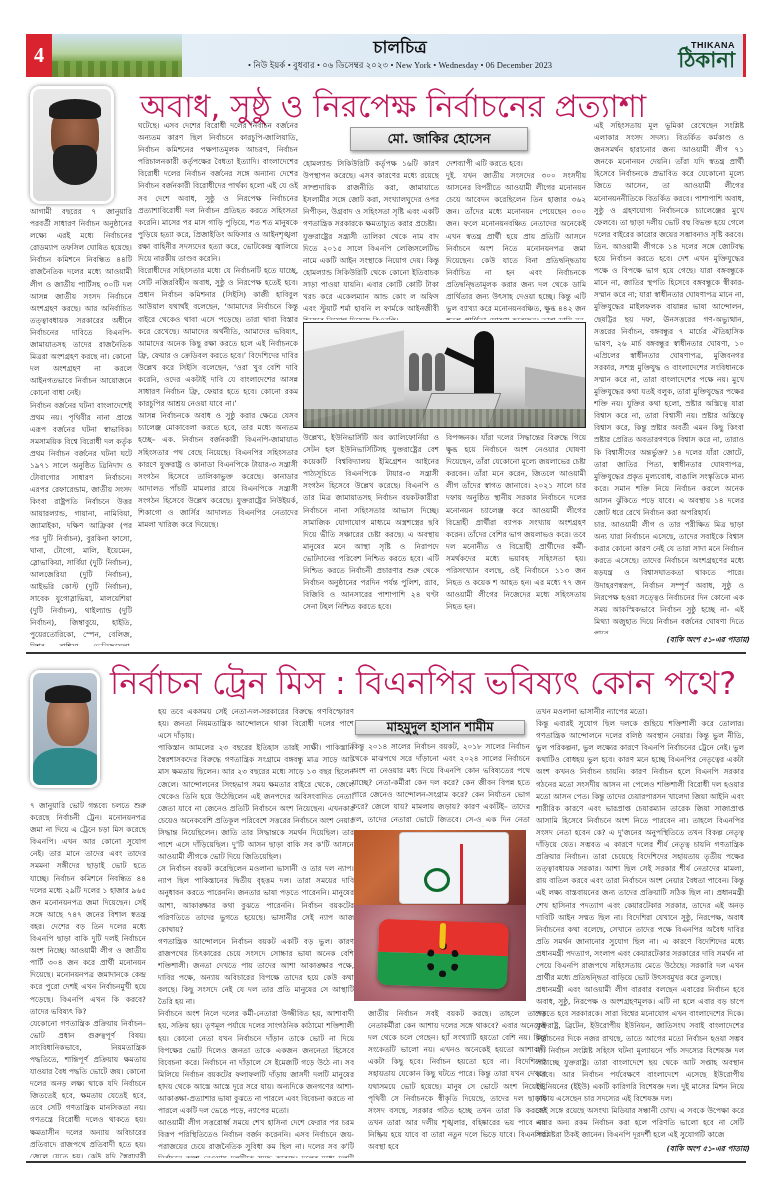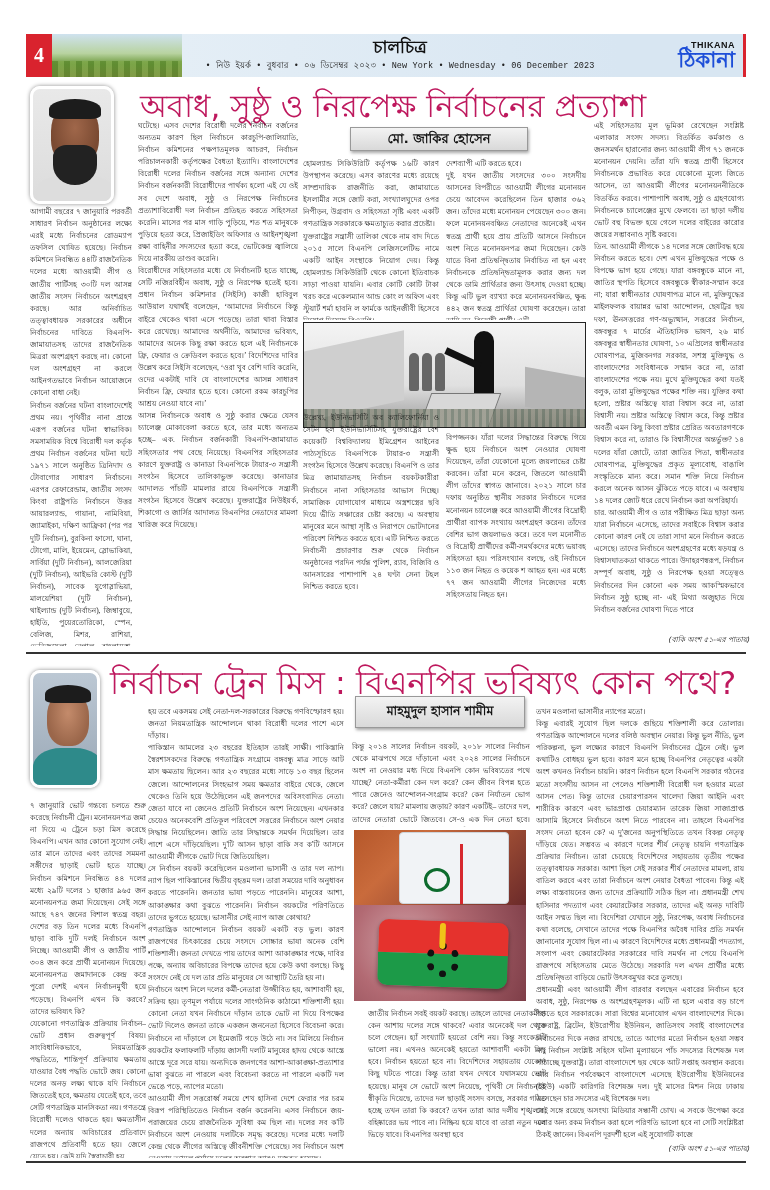--- a/index.html
+++ b/index.html
@@ -6,30 +6,30 @@
   html, body { width: 770px; height: 1190px; background: #ffffff; overflow: hidden; }
   body { font-family: "DejaVu Sans", sans-serif; color: #111; position: relative; }
 
   
   .masthead { position: absolute; left: 26px; top: 34px; width: 720px; height: 43px; border-bottom: 2px solid #1a3a5a; display: flex; }
   .page-num { width: 26px; height: 43px; background: #d9232e; color: #fff; font-family: "Liberation Serif", serif; font-weight: bold; font-size: 20px; display: flex; align-items: center; justify-content: center; }
   .banner-art { width: 130px; height: 43px; background: linear-gradient(180deg,#cfe2ef 0%,#b8d3a0 45%,#6e9a3e 70%,#8b6a3c 100%); position: relative; overflow: hidden; }
   .banner-art::after { content:""; position:absolute; left:0; right:0; bottom:0; height:16px; background: repeating-linear-gradient(90deg,#5c8a2e 0 6px,#7fa84a 6px 12px); opacity:.8; }
   .banner-mid { flex: 1; height: 43px; background: linear-gradient(90deg,#e4eef6,#d8e6f2); position: relative; display:flex; flex-direction:column; align-items:center; justify-content:center; }
   .section-title { font-size: 17px; font-weight: bold; color: #111; line-height: 1.1; }
-  .dateline { font-family: Liberation Mono, monospace; font-size: 8.5px; color: #222; margin-top: 2px; letter-spacing: .1px; }
+  .dateline { font-family: Liberation Serif, serif; font-size: 8.5px; color: #222; margin-top: 2px; letter-spacing: .1px; }
   .brand { width: 128px; height: 43px; background: #d8e6f2; position: relative; display:flex; flex-direction:column; align-items:flex-end; justify-content:center; padding-right: 8px; border-right: 3px solid #d9232e; }
   .brand-en { font-family: "Liberation Sans", sans-serif; font-size: 9px; font-weight: bold; color: #111; letter-spacing: .5px; margin-left: 28px; }
-  .brand-bn { font-size: 21px; font-weight: bold; color: #1d4ed8; line-height: 1; }
+  .brand-bn { font-size: 21px; font-weight: bold; color: #14532d; line-height: 1; }
   .headline { font-weight: normal; color: #be185d; text-align: left; }
   .col { position: absolute; font-size: 7.4px; line-height: 12.1px; text-align: justify; color: #1a1a1a; overflow: hidden; }
-  .col p { margin-bottom: 0; text-indent: 0; font-family: Liberation Serif, serif; }
+  .col p { margin-bottom: 0; text-indent: 0; }
   .author-box { position: absolute; background: linear-gradient(180deg,#f3f3f3,#d9d9d9); border: 1px solid #999; box-shadow: 1px 2px 3px rgba(0,0,0,.35); display:flex; align-items:center; justify-content:center; font-weight: bold; color:#111; }
   .photo { position: absolute; border: 3px solid #fff; box-shadow: 0 0 4px rgba(0,0,0,.45); border-radius: 10px; overflow: hidden; }
-  .cont { font-style: italic; font-weight: normal; white-space: nowrap; }
+  .cont { font-style: italic; font-weight: bold; white-space: nowrap; }
   .rule { position: absolute; left: 26px; width: 720px; height: 2px; background: #333; }
 
   
   #a1-photo { left: 30px; top: 86px; width: 84px; height: 118px; background: linear-gradient(180deg,#e9e9e9 0%,#dcdcdc 100%); }
   .face1 { position:absolute; left:18px; top:14px; width:48px; height:62px; background: radial-gradient(ellipse at 50% 40%, #a0674a 0%, #7a4a32 70%); border-radius: 45% 45% 40% 40%; }
   .hair1 { position:absolute; left:16px; top:10px; width:52px; height:20px; background:#1c1c1c; border-radius: 50% 50% 20% 20%; }
   .beard1 { position:absolute; left:20px; top:56px; width:44px; height:40px; background:#222; border-radius: 30% 30% 50% 50%; }
   .shirt1 { position:absolute; left:4px; top:86px; width:76px; height:34px; background:#ddd; border-radius: 40% 40% 0 0; }
 
   #a1-head { top: 86px; left: 140px; width: 600px; font-size: 31px; line-height: 40px; }
@@ -43,21 +43,21 @@
   .crowd { position:absolute; top:30px; width:10px; height:38px; background:#666; border-radius: 5px 5px 2px 2px; }
   .ground { position:absolute; left:0; right:0; bottom:0; height:18px; background: repeating-linear-gradient(90deg,#5f6b5a 0 3px,#8a8a7a 3px 7px); opacity:.7; }
 
   
   #a2-photo { left: 30px; top: 670px; width: 70px; height: 118px; background: linear-gradient(180deg,#bcc8d4 0%,#9aa8b6 100%); }
   .face2 { position:absolute; left:14px; top:18px; width:42px; height:55px; background: radial-gradient(ellipse at 50% 40%, #c48b6b 0%, #9a664a 70%); border-radius: 45% 45% 40% 40%; }
   .hair2 { position:absolute; left:12px; top:12px; width:46px; height:18px; background:#1c1c1c; border-radius: 50% 50% 20% 20%; }
   .shirt2 { position:absolute; left:0; top:75px; width:70px; height:48px; background:#2e8a8a; border-radius: 40% 40% 0 0; }
 
   #a2-head { top: 662px; left: 110px; width: 640px; font-size: 32px; line-height: 42px; }
-  #a2-author { left: 355px; top: 696px; width: 170px; height: 32px; font-size: 12.5px; }
+  #a2-author { left: 355px; top: 720px; width: 170px; height: 15px; font-size: 12.5px; }
   #a2-photo-box { position: absolute; left: 354px; top: 830px; width: 172px; height: 75px; background: linear-gradient(135deg,#b5572a 0%,#c96b3c 30%,#6b2a2a 100%); overflow: hidden; }
   .box-white { position:absolute; left:45px; top:2px; width:110px; height:72px; background:#f1f3f6; border:1px solid #cfd4da; border-radius: 4px; }
   .box-seal { position:absolute; left:70px; top:38px; width:26px; height:24px; border-radius:50%; border:3px solid #0d6b2d; }
   .box-tag { position:absolute; left:106px; top:14px; width:3px; height:60px; background:#d6282e; }
   #a2-flag-box { position: absolute; left: 354px; top: 905px; width: 172px; height: 96px; background: radial-gradient(circle at 30% 40%, #d0a2a8 0%, #b26a73 40%, #7e3e48 100%); overflow:hidden; }
   .flag { position:absolute; left:24px; top:16px; width:130px; height:66px; border-radius: 10px; overflow:hidden; transform: rotate(2deg); box-shadow: 0 2px 4px rgba(0,0,0,.4); }
   .flag-red { height: 50%; background:#e5322d; }
   .flag-green { height: 50%; background:#1c9a48; }
   .flag-gear { position:absolute; left:48px; top:22px; width:34px; height:34px; border-radius:50%; border:7px dotted #111; }
   .flag-wheat { position:absolute; left:61px; top:2px; width:6px; height:26px; background:#f0c419; border-radius: 3px; }
@@ -111,21 +111,21 @@
   <div class="shape-b"></div>
   <div class="crowd" style="left:105px;"></div>
   <div class="crowd" style="left:118px;"></div>
   <div class="crowd" style="left:131px;"></div>
   <div class="voter"></div>
   <div class="voter-arm"></div>
   <div class="ballotbox"></div>
   <div class="ground"></div>
 </div>
 
-<div class="col" style="left:303px; top:412px; width:136px; height:214px;">
+<div class="col" style="left:303px; top:432px; width:136px; height:214px;">
   <p>উল্লেখ্য, ইউনিভার্সিটি অব ক্যালিফোর্নিয়া ও সেটন হল ইউনিভার্সিটিসহ যুক্তরাষ্ট্রের বেশ কয়েকটি বিশ্ববিদ্যালয় ইমিগ্রেশন আইনের পাঠ্যসূচিতে বিএনপিকে টায়ার-৩ সন্ত্রাসী সংগঠন হিসেবে উল্লেখ করেছে। বিএনপি ও তার মিত্র জামায়াতসহ নির্বাচন বয়কটকারীরা নির্বাচনে নানা সহিংসতার আভাস দিচ্ছে। সামাজিক যোগাযোগ মাধ্যমে অস্ত্রশস্ত্রের ছবি দিয়ে ভীতি সঞ্চারের চেষ্টা করছে। এ অবস্থায় মানুষের মনে আস্থা সৃষ্টি ও নিরাপদে ভোটদানের পরিবেশ নিশ্চিত করতে হবে। এটি নিশ্চিত করতে নির্বাচনী প্রচারণার শুরু থেকে নির্বাচন অনুষ্ঠানের পরদিন পর্যন্ত পুলিশ, র‍্যাব, বিজিবি ও আনসারের পাশাপাশি ২৪ ঘণ্টা সেনা টহল নিশ্চিত করতে হবে।</p>
 </div>
 <div class="col" style="left:446px; top:432px; width:140px; height:214px;">
   <p>বিপজ্জনক। যাঁরা দলের সিদ্ধান্তের বিরুদ্ধে গিয়ে ক্ষুব্ধ হয়ে নির্বাচনে অংশ নেওয়ার ঘোষণা দিয়েছেন, তাঁরা যেকোনো মূল্যে জয়লাভের চেষ্টা করবেন। তাঁরা মনে করেন, জিতলে আওয়ামী লীগ তাঁদের স্বাগত জানাবে। ২০২১ সালে চার দফায় অনুষ্ঠিত স্থানীয় সরকার নির্বাচনে দলের মনোনয়ন চ্যালেঞ্জ করে আওয়ামী লীগের বিদ্রোহী প্রার্থীরা ব্যাপক সংখ্যায় অংশগ্রহণ করেন। তাঁদের বেশির ভাগ জয়লাভও করে। তবে দল মনোনীত ও বিদ্রোহী প্রার্থীদের কর্মী-সমর্থকদের মধ্যে ভয়াবহ সহিংসতা হয়। পরিসংখ্যান বলছে, ওই নির্বাচনে ১১৩ জন নিহত ও কয়েক শ আহত হন। এর মধ্যে ৭৭ জন আওয়ামী লীগের নিজেদের মধ্যে সহিংসতায় নিহত হন।</p>
 </div>
 <div class="col" style="left:594px; top:120px; width:150px; height:514px;">
   <p>এই সহিংসতায় মূল ভূমিকা রেখেছেন সংশ্লিষ্ট এলাকার সংসদ সদস্য। বিতর্কিত কর্মকাণ্ড ও জনসমর্থন হারানোর জন্য আওয়ামী লীগ ৭১ জনকে মনোনয়ন দেয়নি। তাঁরা যদি স্বতন্ত্র প্রার্থী হিসেবে নির্বাচনকে প্রভাবিত করে যেকোনো মূল্যে জিতে আসেন, তা আওয়ামী লীগের মনোনয়ননীতিকে বিতর্কিত করবে। পাশাপাশি অবাধ, সুষ্ঠু ও গ্রহণযোগ্য নির্বাচনকে চ্যালেঞ্জের মুখে ফেলবে। তা ছাড়া দলীয় ভোট বহু বিভক্ত হয়ে গেলে দলের বাইরের কারোর জয়ের সম্ভাবনাও সৃষ্টি করবে।</p>
   <p>তিন. আওয়ামী লীগকে ১৪ দলের সঙ্গে জোটবদ্ধ হয়ে নির্বাচন করতে হবে। দেশ এখন মুক্তিযুদ্ধের পক্ষে ও বিপক্ষে ভাগ হয়ে গেছে। যারা বঙ্গবন্ধুকে মানে না, জাতির স্থপতি হিসেবে বঙ্গবন্ধুকে স্বীকার-সম্মান করে না; যারা স্বাধীনতার ঘোষণাপত্র মানে না, মুক্তিযুদ্ধের মাইলফলক বায়ান্নর ভাষা আন্দোলন, ছেষট্টির ছয় দফা, ঊনসত্তরের গণ-অভ্যুত্থান, সত্তরের নির্বাচন, বঙ্গবন্ধুর ৭ মার্চের ঐতিহাসিক ভাষণ, ২৬ মার্চ বঙ্গবন্ধুর স্বাধীনতার ঘোষণা, ১০ এপ্রিলের স্বাধীনতার ঘোষণাপত্র, মুজিবনগর সরকার, সশস্ত্র মুক্তিযুদ্ধ ও বাংলাদেশের সংবিধানকে সম্মান করে না, তারা বাংলাদেশের পক্ষে নয়। মুখে মুক্তিযুদ্ধের কথা যতই বলুক, তারা মুক্তিযুদ্ধের পক্ষের শক্তি নয়। যুক্তির কথা হলো, স্রষ্টার অস্তিত্বে যারা বিশ্বাস করে না, তারা বিশ্বাসী নয়। স্রষ্টার অস্তিত্বে বিশ্বাস করে, কিন্তু স্রষ্টার অবর্তী এমন কিছু কিংবা স্রষ্টার প্রেরিত অবতারগণকে বিশ্বাস করে না, তারাও কি বিশ্বাসীদের অন্তর্ভুক্ত? ১৪ দলের যাঁরা জোটে, তারা জাতির পিতা, স্বাধীনতার ঘোষণাপত্র, মুক্তিযুদ্ধের প্রকৃত মূল্যবোধ, বাঙালি সংস্কৃতিকে মান্য করে। সমান শক্তি নিয়ে নির্বাচন করলে অনেক আসন ঝুঁকিতে পড়ে যাবে। এ অবস্থায় ১৪ দলের জোট ধরে রেখে নির্বাচন করা অপরিহার্য।</p>
   <p>চার. আওয়ামী লীগ ও তার পরীক্ষিত মিত্র ছাড়া অন্য যারা নির্বাচনে এসেছে, তাদের সবাইকে বিশ্বাস করার কোনো কারণ নেই যে তারা সাদা মনে নির্বাচন করতে এসেছে। তাদের নির্বাচনে অংশগ্রহণের মধ্যে ষড়যন্ত্র ও বিশ্বাসঘাতকতা থাকতে পারে। উদাহরণস্বরূপ, নির্বাচন সম্পূর্ণ অবাধ, সুষ্ঠু ও নিরপেক্ষ হওয়া সত্ত্বেও নির্বাচনের দিন কোনো এক সময় আকস্মিকভাবে নির্বাচন সুষ্ঠু হচ্ছে না- এই মিথ্যা অজুহাত দিয়ে নির্বাচন বর্জনের ঘোষণা দিতে পারে</p>
 </div>
@@ -138,21 +138,21 @@
   <div class="face2"></div>
   <div class="hair2"></div>
 </div>
 <div class="headline" id="a2-head" style="position:absolute;">নির্বাচন ট্রেন মিস : বিএনপির ভবিষ্যৎ কোন পথে?</div>
 <div class="author-box" id="a2-author">মাহমুদুল হাসান শামীম</div>
 
 <div class="col" style="left:30px; top:800px; width:116px; height:358px;">
   <p>৭ জানুয়ারি ভোট গন্তব্যে চলতে শুরু করেছে নির্বাচনী ট্রেন। মনোনয়নপত্র জমা না দিয়ে এ ট্রেনে চড়া মিস করেছে বিএনপি। এখন আর কোনো সুযোগ নেই। তার মানে তাদের এবং তাদের সমমনা সঙ্গীদের ছাড়াই ভোট হতে যাচ্ছে। নির্বাচন কমিশনে নিবন্ধিত ৪৪ দলের মধ্যে ২৯টি দলের ১ হাজার ৯৬৫ জন মনোনয়নপত্র জমা দিয়েছেন। সেই সঙ্গে আছে ৭৪৭ জনের বিশাল স্বতন্ত্র বহর। দেশের বড় তিন দলের মধ্যে বিএনপি ছাড়া বাকি দুটি দলই নির্বাচনে অংশ নিচ্ছে। আওয়ামী লীগ ও জাতীয় পার্টি ৩০৪ জন করে প্রার্থী মনোনয়ন দিয়েছে। মনোনয়নপত্র জমাদানকে কেন্দ্র করে পুরো দেশই এখন নির্বাচনমুখী হয়ে পড়েছে। বিএনপি এখন কি করবে? তাদের ভবিষ্যৎ কি?</p>
   <p>যেকোনো গণতান্ত্রিক প্রক্রিয়ায় নির্বাচন– ভোট প্রধান গুরুত্বপূর্ণ বিষয়। সাংবিধানিকভাবে, নিয়মতান্ত্রিক পদ্ধতিতে, শান্তিপূর্ণ প্রক্রিয়ায় ক্ষমতায় যাওয়ার বৈধ পদ্ধতি ভোটে জয়। কোনো দলের অনড় লক্ষ্য থাকে যদি নির্বাচনে জিততেই হবে, ক্ষমতায় যেতেই হবে, তবে সেটি গণতান্ত্রিক মানসিকতা নয়। গণতন্ত্রে বিরোধী দলেও থাকতে হয়। ক্ষমতাসীন দলের অন্যায় অবিচারের প্রতিবাদে রাজপথে প্রতিবাদী হতে হয়। জেলে যেতে হয়। কেউ যদি স্বৈরাচারী হয়</p>
 </div>
-<div class="col" style="left:148px; top:706px; width:196px; height:452px;">
+<div class="col" style="left:158px; top:706px; width:196px; height:452px;">
   <p>হয় তবে একসময় সেই নেতা-দল-সরকারের বিরুদ্ধে গণবিস্ফোরণ হয়। জনতা নিয়মতান্ত্রিক আন্দোলনে থাকা বিরোধী দলের পাশে এসে দাঁড়ায়।</p>
   <p>পাকিস্তান আমলের ২৩ বছরের ইতিহাস তারই সাক্ষী। পাকিস্তানি স্বৈরশাসকদের বিরুদ্ধে গণতান্ত্রিক সংগ্রামে বঙ্গবন্ধু মাত্র সাড়ে আট মাস ক্ষমতায় ছিলেন। আর ২৩ বছরের মধ্যে সাড়ে ১৩ বছর ছিলেন জেলে। আন্দোলনের সিংহভাগ সময় ক্ষমতার বাইরে থেকে, জেলে থেকেও তিনি হয়ে উঠেছিলেন এই জনপদের অবিসংবাদিত নেতা। জেতা যাবে না জেনেও প্রতিটি নির্বাচনে অংশ নিয়েছেন। এখনকার চেয়েও অনেকবেশি প্রতিকূল পরিবেশে সত্তরের নির্বাচনে অংশ নেয়ার সিদ্ধান্ত নিয়েছিলেন। জাতি তার সিদ্ধান্তকে সমর্থন দিয়েছিল। তার পাশে এসে দাঁড়িয়েছিল। দু'টি আসন ছাড়া বাকি সব ক'টি আসনে আওয়ামী লীগকে ভোট দিয়ে জিতিয়েছিল।</p>
   <p>সে নির্বাচন বয়কট করেছিলেন মওলানা ভাসানী ও তার দল ন্যাপ। ন্যাপ ছিল পাকিস্তানের দ্বিতীয় বৃহত্তম দল। তারা সময়ের দাবি অনুধাবন করতে পারেননি। জনতার ভাষা পড়তে পারেননি। মানুষের আশা, আকাঙ্ক্ষার কথা বুঝতে পারেননি। নির্বাচন বয়কটের পরিণতিতে তাদের ভুগতে হয়েছে। ভাসানীর সেই ন্যাপ আজ কোথায়?</p>
   <p>গণতান্ত্রিক আন্দোলনে নির্বাচন বয়কট একটি বড় ভুল। কারণ রাজপথের চিৎকারের চেয়ে সংসদে সোচ্চার ভাষা অনেক বেশি শক্তিশালী। জনতা দেখতে পায় তাদের আশা আকাঙ্ক্ষার পক্ষে, দাবির পক্ষে, অন্যায় অবিচারের বিপক্ষে তাদের হয়ে কেউ কথা বলছে। কিছু সংসদে নেই যে দল তার প্রতি মানুষের সে আস্থাটি তৈরি হয় না।</p>
   <p>নির্বাচনে অংশ নিলে দলের কর্মী-নেতারা উজ্জীবিত হয়, আশাবাদী হয়, সক্রিয় হয়। তৃণমূল পর্যায়ে দলের সাংগঠনিক কাঠামো শক্তিশালী হয়। কোনো নেতা যখন নির্বাচনে দাঁড়ান তাকে ভোট না দিয়ে বিপক্ষের ভোট দিলেও জনতা তাকে একজন জননেতা হিসেবে বিবেচনা করে। নির্বাচনে না দাঁড়ালে সে ইমেজটি গড়ে উঠে না। সব মিলিয়ে নির্বাচন বয়কটের ফলাফলটি দাঁড়ায় জাসদী দলটি মানুষের হাদয় থেকে আস্তে আস্তে দূরে সরে যায়। অন্যদিকে জনগণের আশা-আকাঙ্ক্ষা-প্রত্যাশার ভাষা বুঝতে না পারলে এবং বিবেচনা করতে না পারলে একটি দল ভেঙে পড়ে, ন্যাপের মতো।</p>
   <p>আওয়ামী লীগ সত্তরোর্ধ্ব সময়ে শেখ হাসিনা দেশে ফেরার পর চরম বিরূপ পরিস্থিতিতেও নির্বাচন বর্জন করেননি। এসব নির্বাচনে জয়-পরাজয়ের চেয়ে রাজনৈতিক সুবিধা কম ছিল না। দলের সব ক'টি নির্বাচনে অংশ নেওয়ায় দলটিকে সমৃদ্ধ করেছে। দলের মধ্যে দলটি কেন্দ্র থেকে লীগের অস্তিত্বে জীবনীশক্তি পেয়েছে। সব নির্বাচনে অংশ নেওয়ায় তৃণমূল পর্যায়ে দলের অবস্থান আরও মজবুত হয়েছে।</p>
 </div>
 <div class="col" style="left:352px; top:741px; width:178px; height:86px;">
   <p>কিন্তু ২০১৪ সালের নির্বাচন বয়কট, ২০১৮ সালের নির্বাচন থেকে মাঝপথে সরে দাঁড়ানো এবং ২০২৪ সালের নির্বাচনে অংশ না নেওয়ার মধ্য দিয়ে বিএনপি কোন ভবিষ্যতের পথে যাচ্ছে? নেতা-কর্মীরা কেন দল করে? কেন জীবন বিপন্ন হতে পারে জেনেও আন্দোলন-সংগ্রাম করে? কেন নির্যাতন ভোগ করে? জেলে যায়? মামলায় জড়ায়? কারণ একটিই– তাদের দল, তাদের নেতারা ভোটে জিতবে। সে-ও এক দিন নেতা হবে। নির্বাচনে দাঁড়াবে। কিন্তু বিএনপি তো স্থানীয় নির্বাচন,</p>
 </div>

